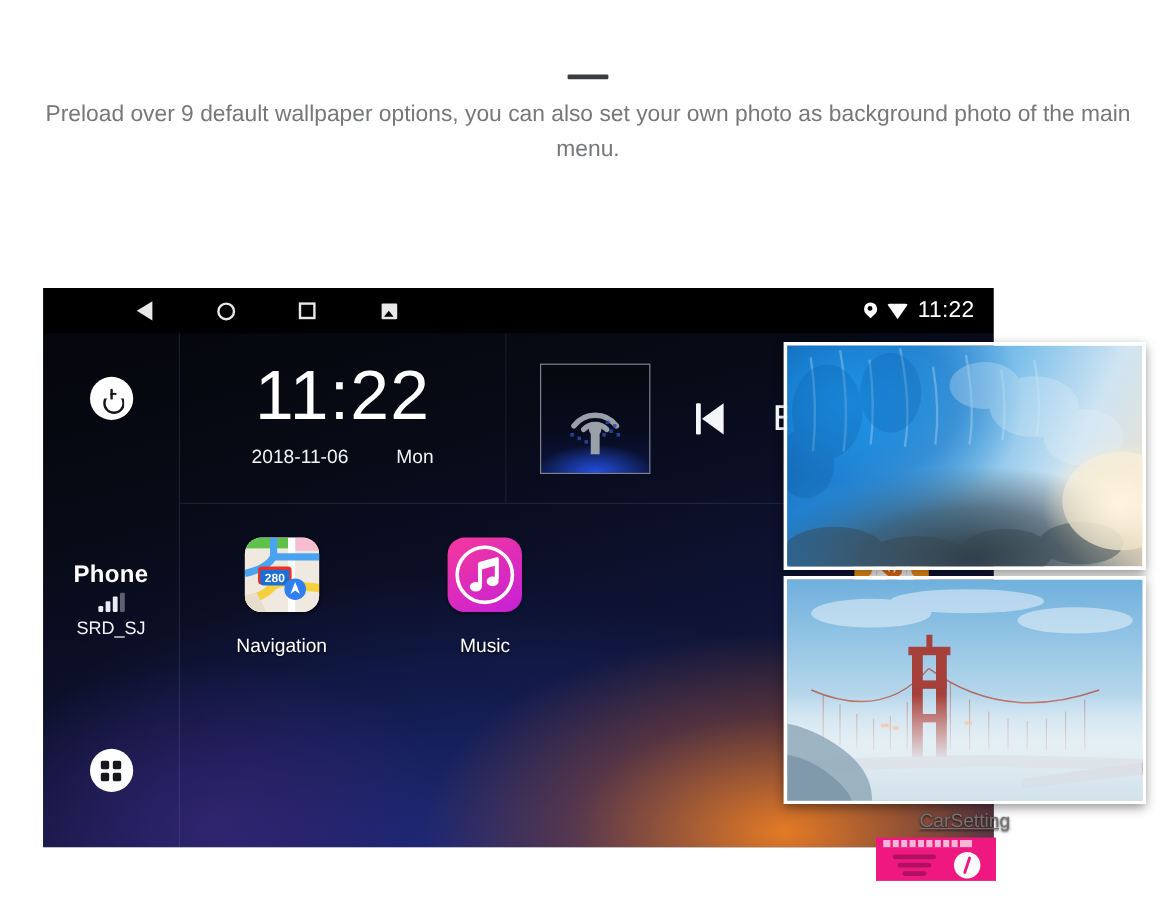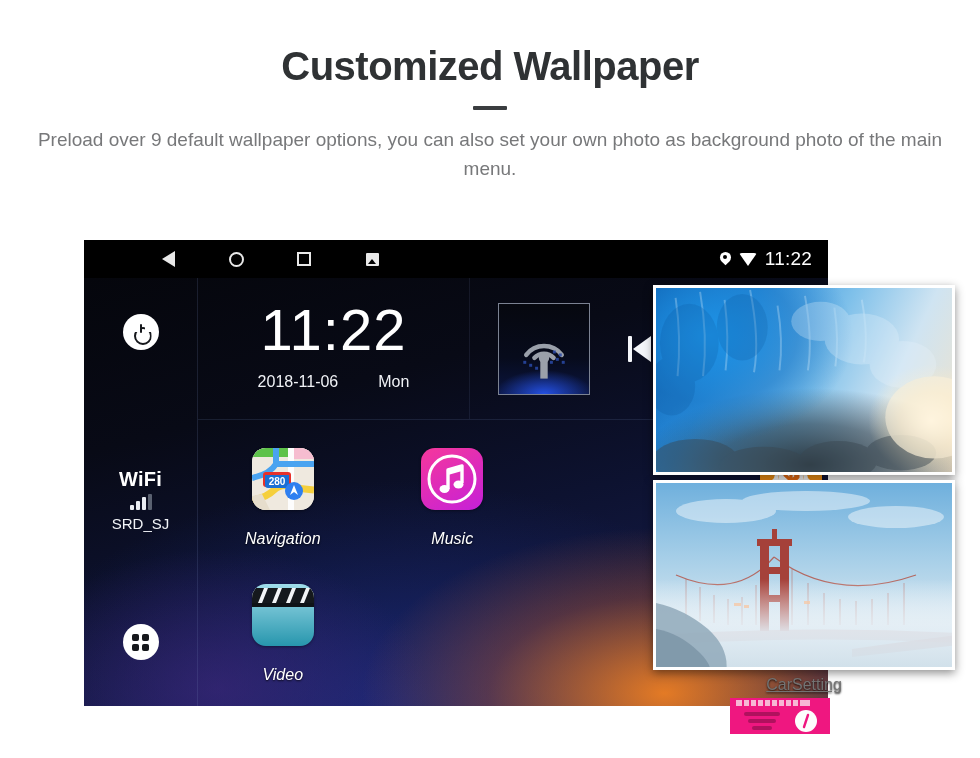--- a/index.html
+++ b/index.html
@@ -37,21 +37,20 @@
   
   .device-wrap {
     position: absolute;
     left: 36px; top: 240px;
     width: 792px; height: 466px;
   }
   .device-screen {
     position: absolute; inset: 0;
     overflow: hidden;
     background: #05060c;
-    margin-left: 48px;
   }
 
   
   .status-bar {
     position: absolute; left: 0; top: 0;
     width: 100%; height: 38px;
     background: #000;
     display: flex; align-items: center;
   }
   .nav-icons { display: flex; align-items: center; gap: 0px; padding-left: 50px; }
@@ -254,21 +253,20 @@
   }
   .app-ico {
     width: 62px; height: 62px; border-radius: 14px;
     overflow: hidden; position: relative;
     box-shadow: 0 1px 3px rgba(0,0,0,0.4);
   }
   .app-name {
     color: #fff; font-size: 16px;
     text-shadow: 0 1px 2px rgba(0,0,0,0.8);
     font-family: "Liberation Sans", sans-serif;
-    font-style: italic;
   }
 
   
   .ic-maps {
     background: #f1ece3;
   }
   .ic-phone { background: linear-gradient(180deg, #5fd365 0%, #28a63b 100%); }
   .ic-music { background: linear-gradient(150deg, #f6389b 0%, #c520d9 100%); }
   .ic-bt    { background: linear-gradient(180deg, #ffb518 0%, #f37012 100%); }
   .ic-chrome{ background: linear-gradient(180deg, #4fc3f7 0%, #1f8fe0 100%); }
@@ -314,21 +312,20 @@
     color: #737373; font-size: 16px;
     text-shadow: 0 1px 2px rgba(0,0,0,0.85);
     pointer-events: none;
     text-decoration: underline;
   }
 </style>
 </head>
 <body>
 
 <div class="promo-header">
-  <div class="promo-title">Customized Wallpaper</div>
   <div class="promo-divider"></div>
   <div class="promo-sub">Preload over 9 default wallpaper options, you can also set your own photo as background photo of the main menu.</div>
 </div>
 
 <div class="device-wrap">
   <div class="device-screen">
 
     <div class="status-bar">
       <div class="nav-icons">
         <div class="nav-btn">
@@ -351,21 +348,21 @@
       </div>
     </div>
 
     <div class="device-body">
 
       <div class="left-rail">
         <div class="rail-power">
           <span class="ico-power"></span>
         </div>
         <div class="rail-wifi">
-          <div class="wifi-word">WiFi</div>
+          <div class="wifi-word">Phone</div>
           <div class="wifi-bars">
             <i></i>
               <i></i>
               <i></i>
               <i></i>
           </div>
           <div class="wifi-ssid">SRD_SJ</div>
         </div>
         <div class="rail-apps">
           <span class="grid4">
@@ -462,38 +459,20 @@
               <path d="M16 32 a15 15 0 0 1 30 0" fill="none" stroke="#ffffff" stroke-width="4" stroke-linecap="round"></path>
               <rect x="12" y="30" width="7" height="15" rx="3.5" fill="#ffffff"></rect>
               <rect x="43" y="30" width="7" height="15" rx="3.5" fill="#ffffff"></rect>
               <path d="M31 22 L38 29 L31 36 V22 M31 46 L38 39 L31 32 V46 M25 27 L38 39 M25 39 L38 27" fill="none" stroke="#f37012" stroke-width="3.2" stroke-linejoin="round" stroke-linecap="round"></path>
             </svg>
           </div>
           <div class="app-name">BT Chrome</div>
         </div>
 
 
-        <div class="app-cell">
-          <div class="app-ico ic-video">
-            <svg viewBox="0 0 62 62" width="62" height="62">
-              <rect x="0" y="0" width="62" height="62" fill="none"></rect>
-              <rect x="0" y="4" width="62" height="15" fill="#f2f4f6"></rect>
-              <g fill="#15191d">
-                <path d="M2 4 L12 4 L6 19 L-4 19z"></path>
-                <path d="M16 4 L26 4 L20 19 L10 19z"></path>
-                <path d="M30 4 L40 4 L34 19 L24 19z"></path>
-                <path d="M44 4 L54 4 L48 19 L38 19z"></path>
-                <path d="M58 4 L68 4 L62 19 L52 19z"></path>
-              </g>
-              <rect x="0" y="19" width="62" height="4" fill="#0f1317"></rect>
-              <rect x="0" y="23" width="62" height="39" fill="none"></rect>
-            </svg>
-          </div>
-          <div class="app-name">Video</div>
-        </div>
 
         <div class="app-cell"></div>
       </div>
 
     </div>
   </div>
 
   <div class="wall-card wall-radio">
     <svg viewBox="0 0 100 36" width="100" height="36" preserveAspectRatio="none">
       <rect width="100" height="36" fill="#ef1780"></rect>

